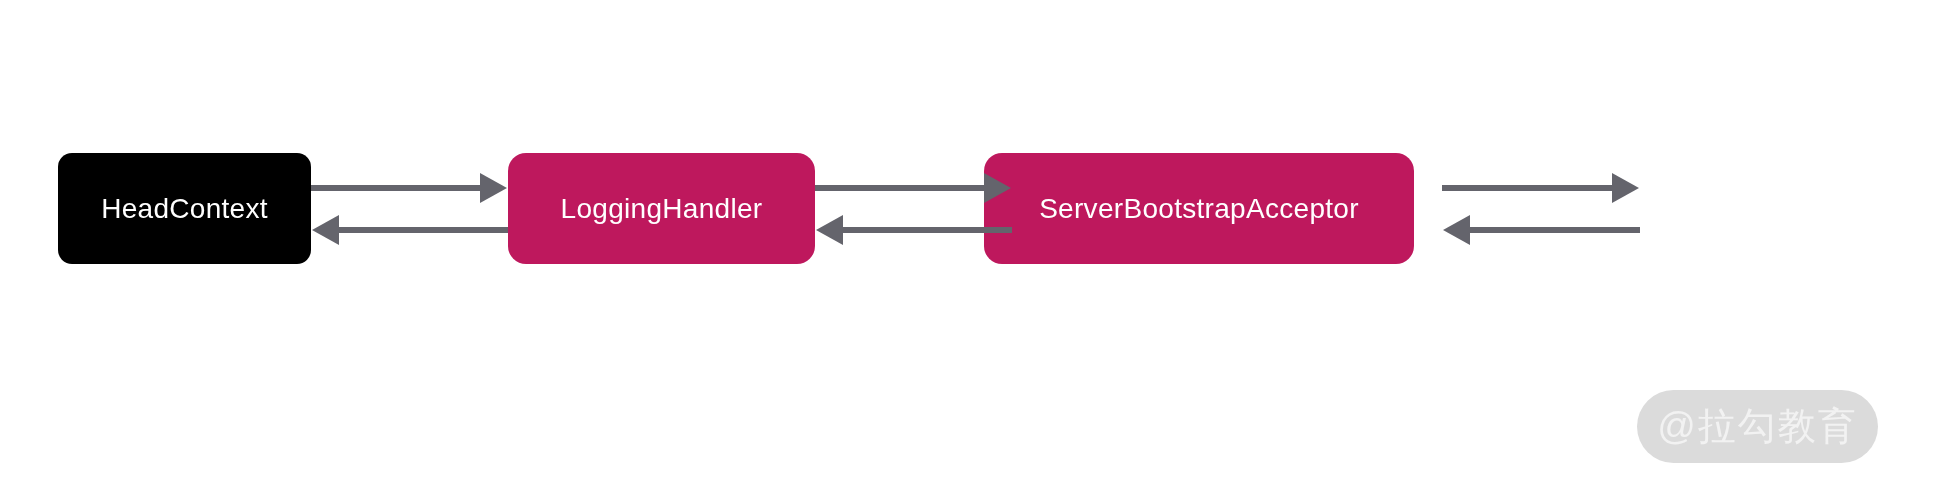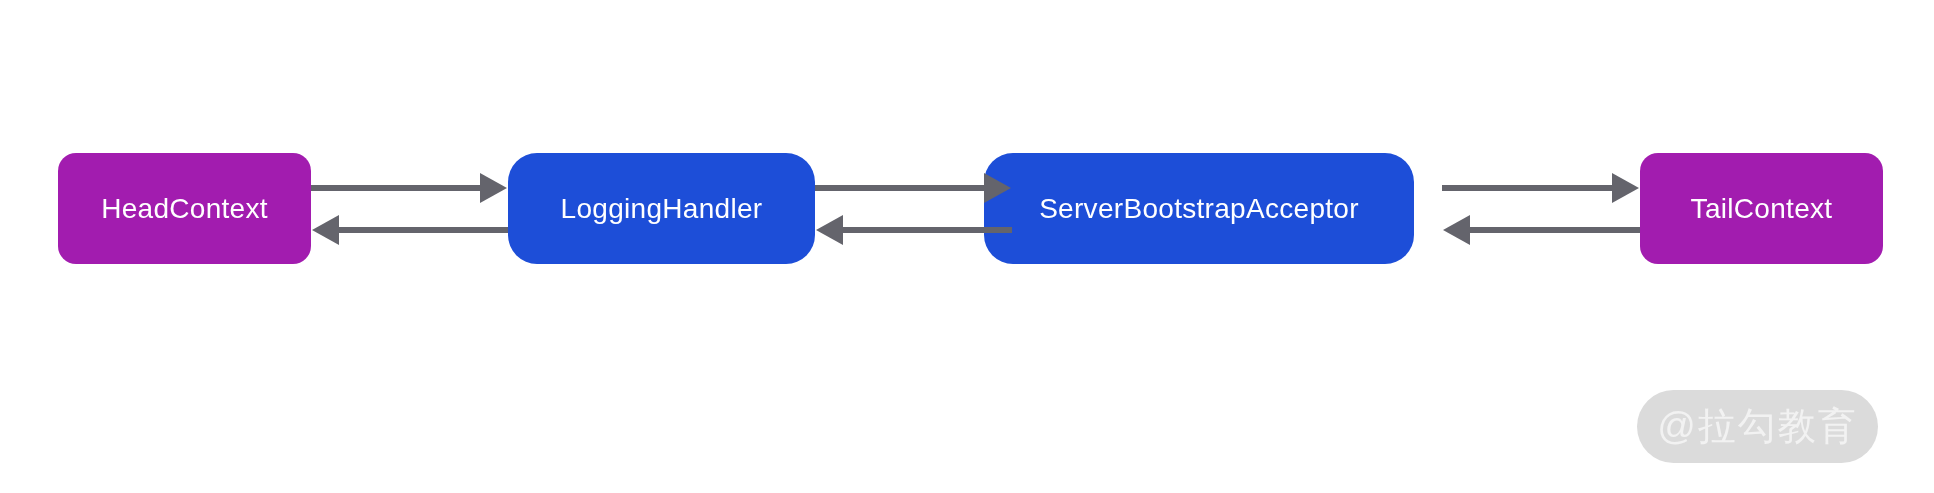--- a/index.html
+++ b/index.html
@@ -23,22 +23,22 @@
     border-radius: 18px;
     display: flex;
     align-items: center;
     justify-content: center;
     color: #ffffff;
     font-size: 28px;
     font-weight: 500;
     letter-spacing: 0.3px;
     box-sizing: border-box;
   }
-  .node-red   { background: #a21caf; }
-  .node-green { background: #1d4ed8; border-radius: 29px; }
+  .node-red   { background: #000000; border-radius: 14px; }
+  .node-green { background: #be185d; }
   .node-head     { left: 58px;   width: 253px; }
   .node-logging  { left: 508px;  width: 307px; }
   .node-acceptor { left: 984px; width: 430px; }
   .node-tail     { left: 1640px; width: 243px; }
 
   
   .edge {
     position: absolute;
     height: 6px;
     background: #64646C;
@@ -102,23 +102,20 @@
 
   <div class="node node-red node-head">
     <span>HeadContext</span>
   </div>
   <div class="node node-green node-logging">
     <span>LoggingHandler</span>
   </div>
   <div class="node node-green node-acceptor">
     <span>ServerBootstrapAcceptor</span>
   </div>
-  <div class="node node-red node-tail">
-    <span>TailContext</span>
-  </div>
 
   <div class="edge edge-right edge-top edge-1"></div>
   <div class="edge edge-left edge-bottom edge-2"></div>
   <div class="edge edge-right edge-top edge-3"></div>
   <div class="edge edge-left edge-bottom edge-4"></div>
   <div class="edge edge-right edge-top edge-5"></div>
   <div class="edge edge-left edge-bottom edge-6"></div>
 
   <div class="watermark">
     <span>@拉勾教育</span>

